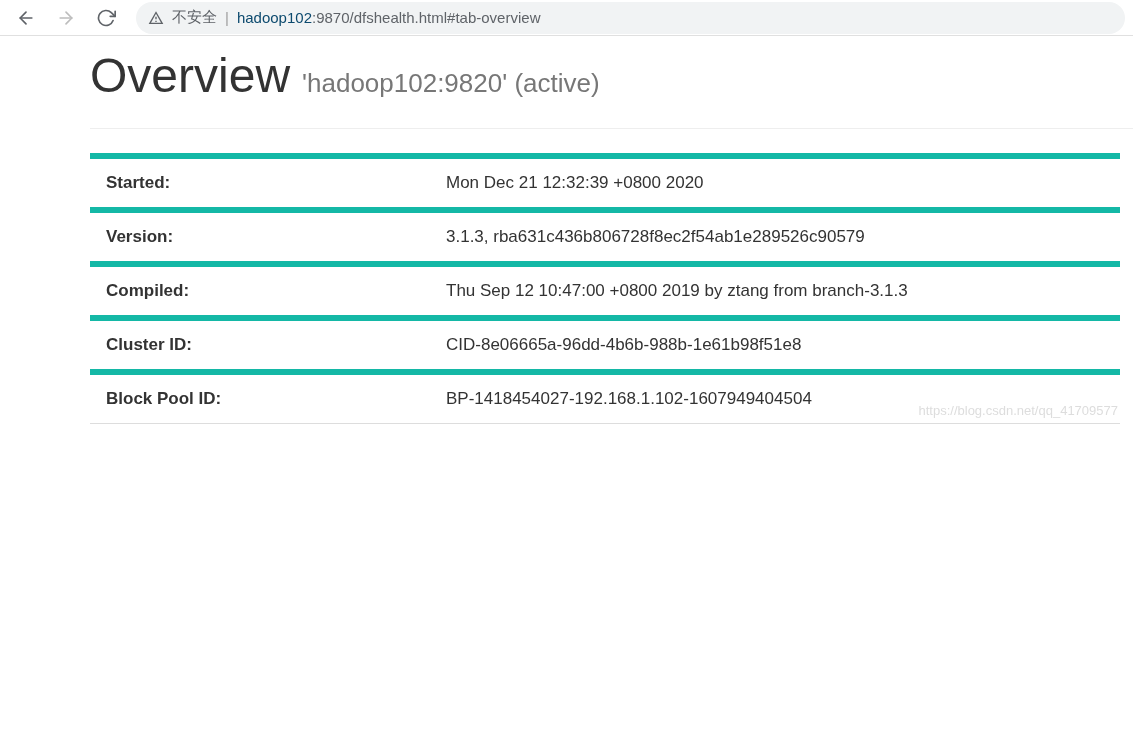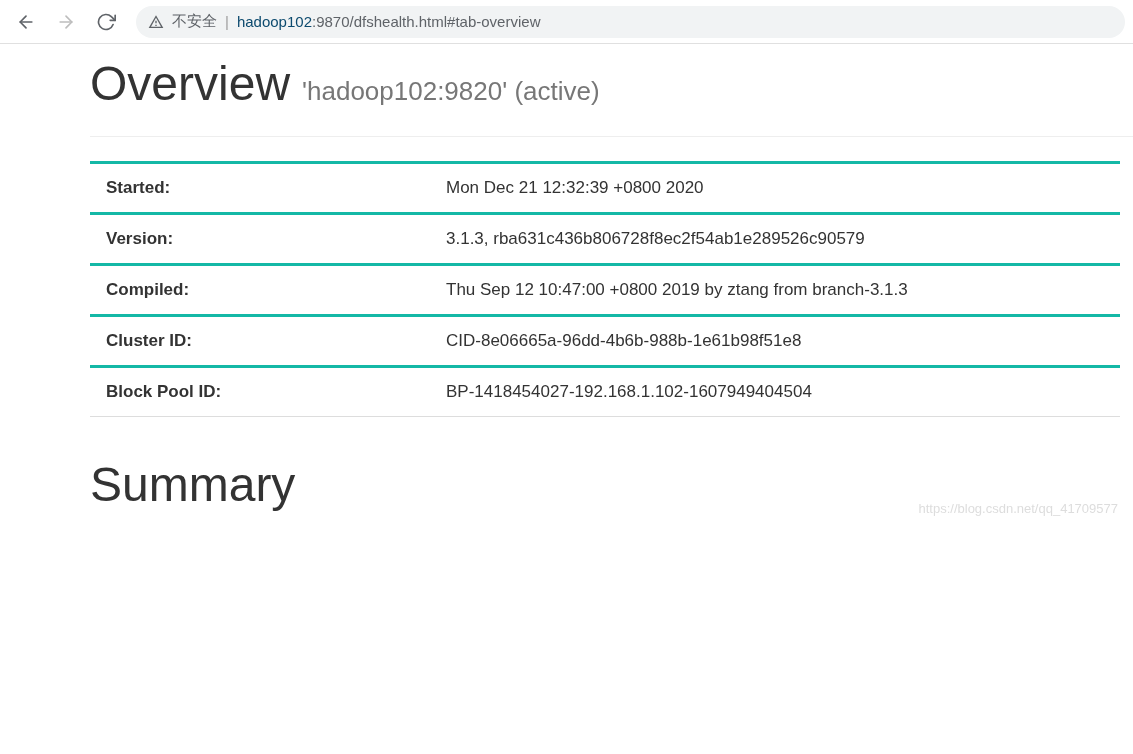--- a/index.html
+++ b/index.html
@@ -9,21 +9,21 @@
     }
     body {
       font-family: -apple-system, BlinkMacSystemFont, "Segoe UI", "Microsoft YaHei", Arial, sans-serif;
       background: #fff;
       color: #333;
       width: 1133px;
       height: 754px;
       overflow: hidden;
     }
     .browser-toolbar {
-      height: 44px;
+      height: 36px;
       background: #fff;
       border-bottom: 1px solid #e0e0e0;
       display: flex;
       align-items: center;
       padding: 0 8px;
       gap: 4px;
     }
     .nav-btn {
       width: 36px;
       height: 36px;
@@ -93,21 +93,21 @@
       color: #777;
       font-weight: 400;
     }
     .info-table {
       width: 1030px;
       border-collapse: collapse;
       margin-top: 24px;
       margin-bottom: 20px;
     }
     .info-table tr {
-      border-top: 3px solid #14b8a6;
+      border-top: 6px solid #14b8a6;
     }
     .info-table tr:last-child {
       border-bottom: 1px solid #ddd;
     }
     .info-table th {
       text-align: left;
       font-weight: 700;
       padding: 14px 16px;
       width: 340px;
       font-size: 17px;
@@ -211,17 +211,16 @@
         <th>Cluster ID:</th>
         <td>CID-8e06665a-96dd-4b6b-988b-1e61b98f51e8</td>
       </tr>
       <tr>
         <th>Block Pool ID:</th>
         <td>BP-1418454027-192.168.1.102-1607949404504</td>
       </tr>
     </tbody>
   </table>
 
-  <h1 class="summary-title">Summary</h1>
 
 
   <div class="watermark">https://blog.csdn.net/qq_41709577</div>
 </div>
 
 </body></html>

